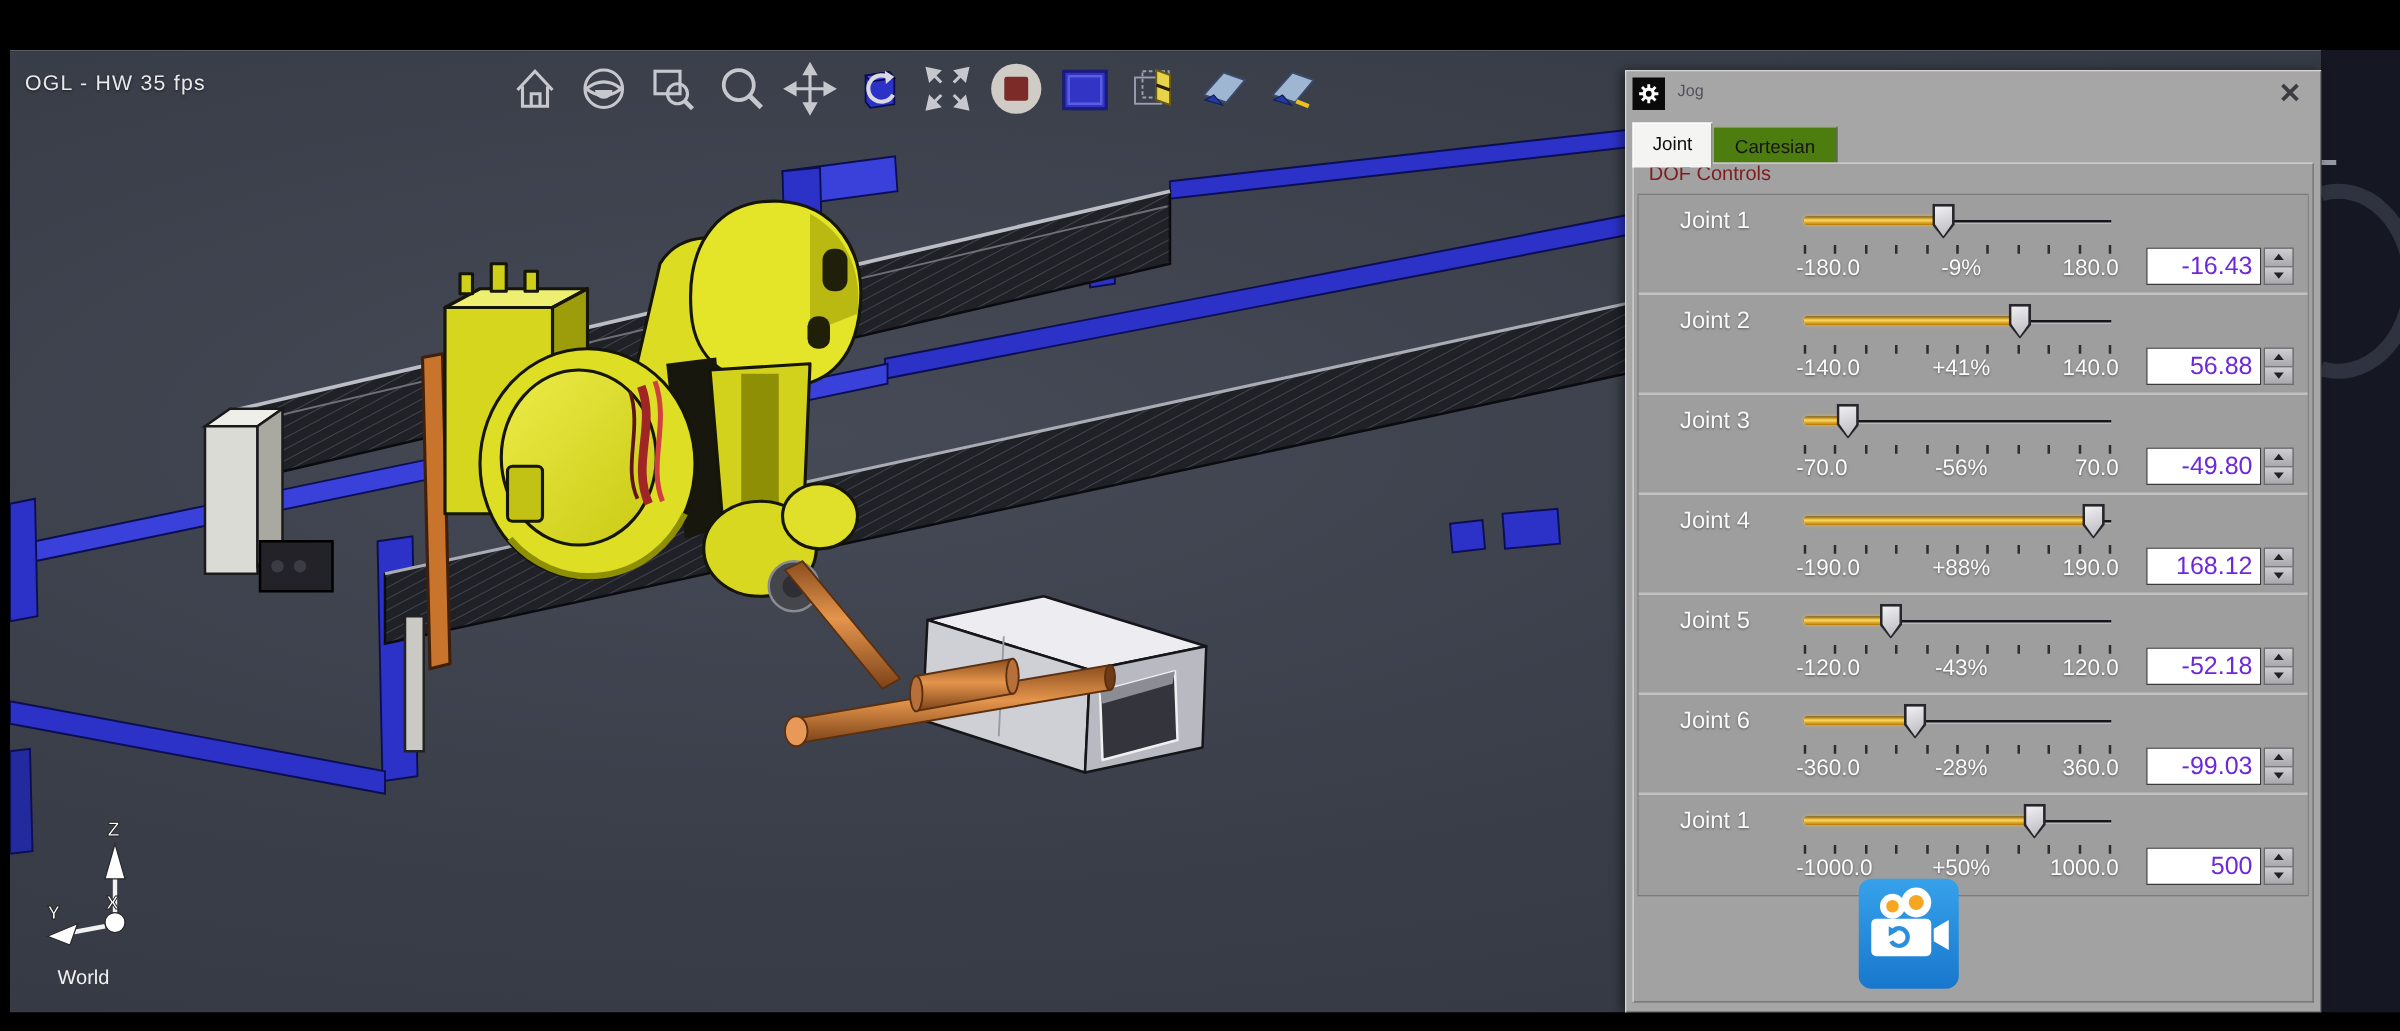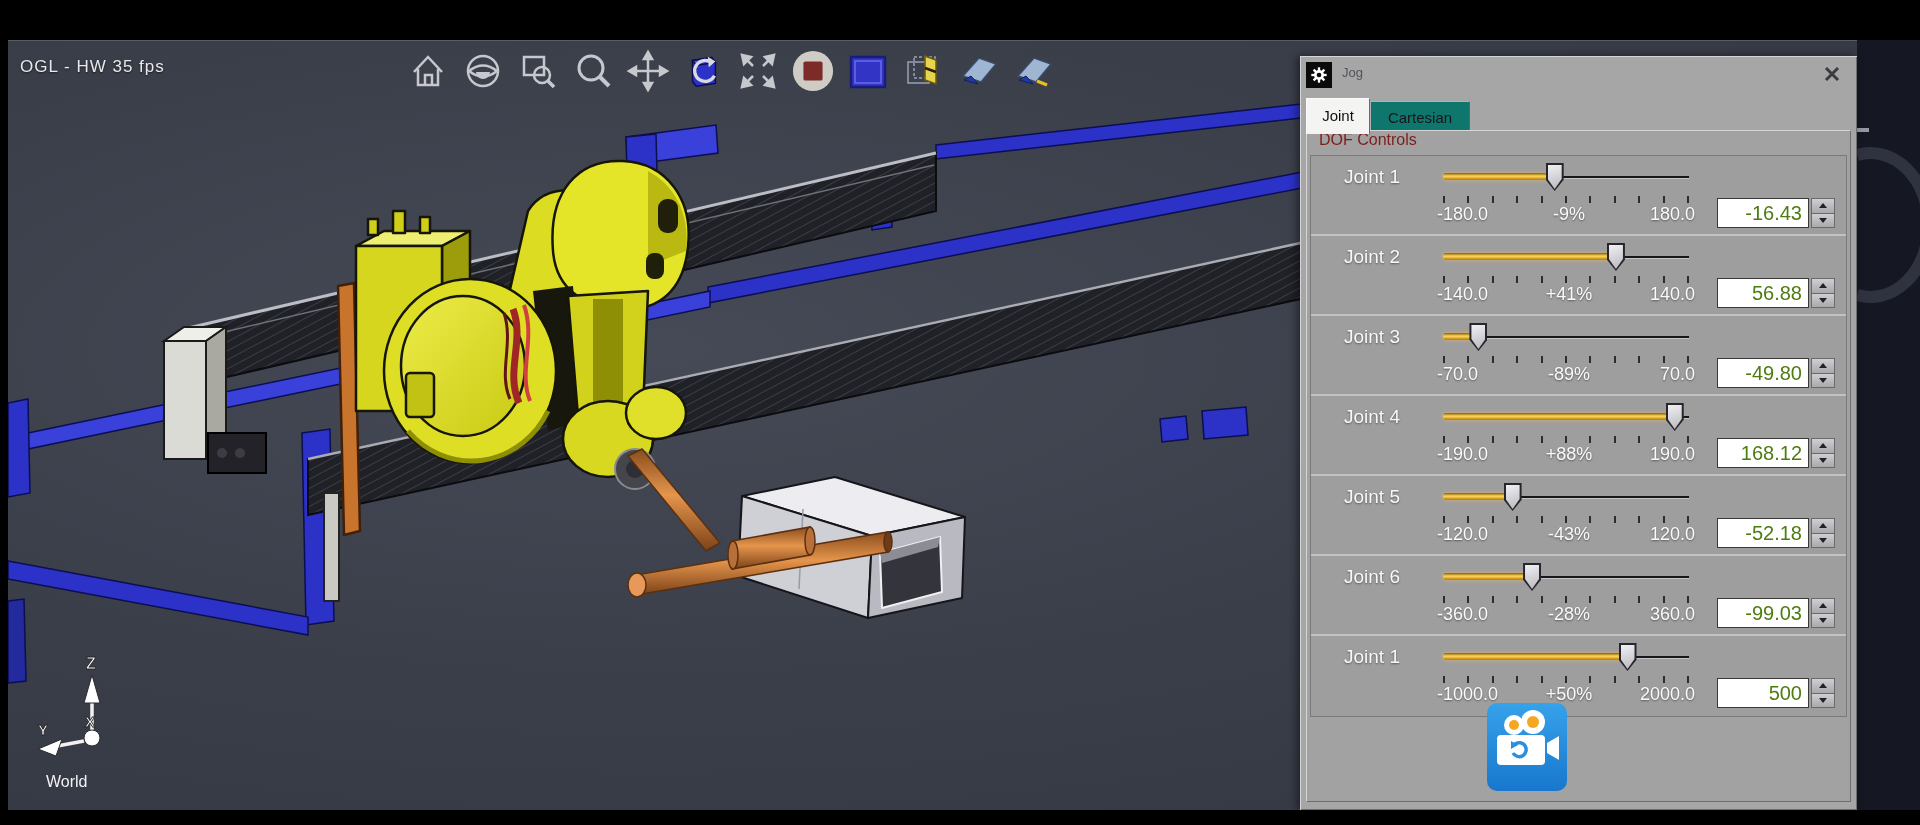--- a/index.html
+++ b/index.html
@@ -36,21 +36,21 @@
   .jog-header { position:relative; height:38px; }
   .gear-box { position:absolute; left:6px; top:6px; width:26px; height:26px; background:#0a0a0a;
               display:flex; align-items:center; justify-content:center; }
   .jog-title { position:absolute; left:42px; top:9px; font-size:13px; color:#53535b; }
   .close-btn { position:absolute; right:16px; top:9px; width:18px; height:18px; cursor:default; }
 
   .tabbar { position:relative; height:36px; margin:4px 6px; }
   .tab { position:absolute; text-align:center; font-size:15px; color:#101010; }
   .tab-active { left:0; top:0; width:64px; height:36px; line-height:34px; background:#f4f4f3;
                 border:1px solid #fbfbfb; border-right-color:#6a6a6a; border-bottom:none; z-index:2; }
-  .tab-idle { left:64px; top:3px; width:100px; height:33px; line-height:31px; background:#0f766e;
+  .tab-idle { left:64px; top:3px; width:100px; height:33px; line-height:31px; background:#4d7c0f;
               border:1px solid #b2b2b2; border-right-color:#646464; border-bottom:none; color:#161616; }
 
   .panel-content { position:absolute; left:6px; top:74px; width:545px; height:672px;
                    background:#a2a2a2;
                    border:1px solid; border-color:#d6d6d6 #6f6f6f #6f6f6f #d6d6d6; }
   .dof-title { margin:0 0 6px 12px; font-size:16px; color:#7f1d1d; }
   .rows-box { margin:0 3px; border:1px solid #7a7a7a; box-shadow:inset 1px 1px 0 #c4c4c4; }
 
   .jrow { position:relative; height:80px; background:#9e9e9e; }
   .jrow:not(:last-child) { border-bottom:2px solid; border-image:linear-gradient(#6f6f6f,#c2c2c2) 1; }
@@ -70,21 +70,21 @@
             background:linear-gradient(160deg,#f1f1f4,#b7b7bd); }
   .ticks { position:absolute; left:132px; top:40px; width:246px; display:flex;
            justify-content:space-between; }
   .tick { width:2px; height:7px; background:#2d2d31; }
   .scale-row { position:absolute; left:126px; top:48px; width:258px; display:flex;
                justify-content:space-between; font-size:18px; color:#fafafa;
                text-shadow:0 1px 2px rgba(0,0,0,.45); }
   .scale-row .pct { text-align:center; }
 
   .valbox { position:absolute; left:406px; top:42px; width:92px; height:30px; background:#fff;
-            border:1px solid #3a3a3a; font-size:20px; color:#4d7c0f; text-align:right;
+            border:1px solid #3a3a3a; font-size:20px; color:#6d28d9; text-align:right;
             line-height:28px; padding-right:6px; }
   .spinner { position:absolute; left:500px; top:42px; width:24px; height:30px;
              display:flex; flex-direction:column; }
   .spin-btn { flex:1; background:linear-gradient(#cfcfd3,#a8a8ad); border:1px solid #6a6a6e;
               display:flex; align-items:center; justify-content:center; }
   .spin-btn + .spin-btn { border-top:none; }
   .tri-up { width:0; height:0; border-left:4px solid transparent; border-right:4px solid transparent;
             border-bottom:5px solid #222; }
   .tri-dn { width:0; height:0; border-left:4px solid transparent; border-right:4px solid transparent;
             border-top:5px solid #222; }
@@ -448,21 +448,21 @@
             <div class="tick"></div>
             <div class="tick"></div>
             <div class="tick"></div>
             <div class="tick"></div>
             <div class="tick"></div>
             <div class="tick"></div>
             <div class="tick"></div>
           </div>
     <div class="scale-row">
       <span class="min">-70.0</span>
-      <span class="pct">-89%</span>
+      <span class="pct">-56%</span>
       <span class="max">70.0</span>
     </div>
     <div class="valbox">-49.80</div>
     <div class="spinner">
       <div class="spin-btn">
               <div class="tri-up"></div>
             </div>
       <div class="spin-btn">
               <div class="tri-dn"></div>
             </div>
@@ -601,21 +601,21 @@
             <div class="tick"></div>
             <div class="tick"></div>
             <div class="tick"></div>
             <div class="tick"></div>
             <div class="tick"></div>
             <div class="tick"></div>
           </div>
     <div class="scale-row">
       <span class="min">-1000.0</span>
       <span class="pct">+50%</span>
-      <span class="max">2000.0</span>
+      <span class="max">1000.0</span>
     </div>
     <div class="valbox">500</div>
     <div class="spinner">
       <div class="spin-btn">
               <div class="tri-up"></div>
             </div>
       <div class="spin-btn">
               <div class="tri-dn"></div>
             </div>
     </div>

